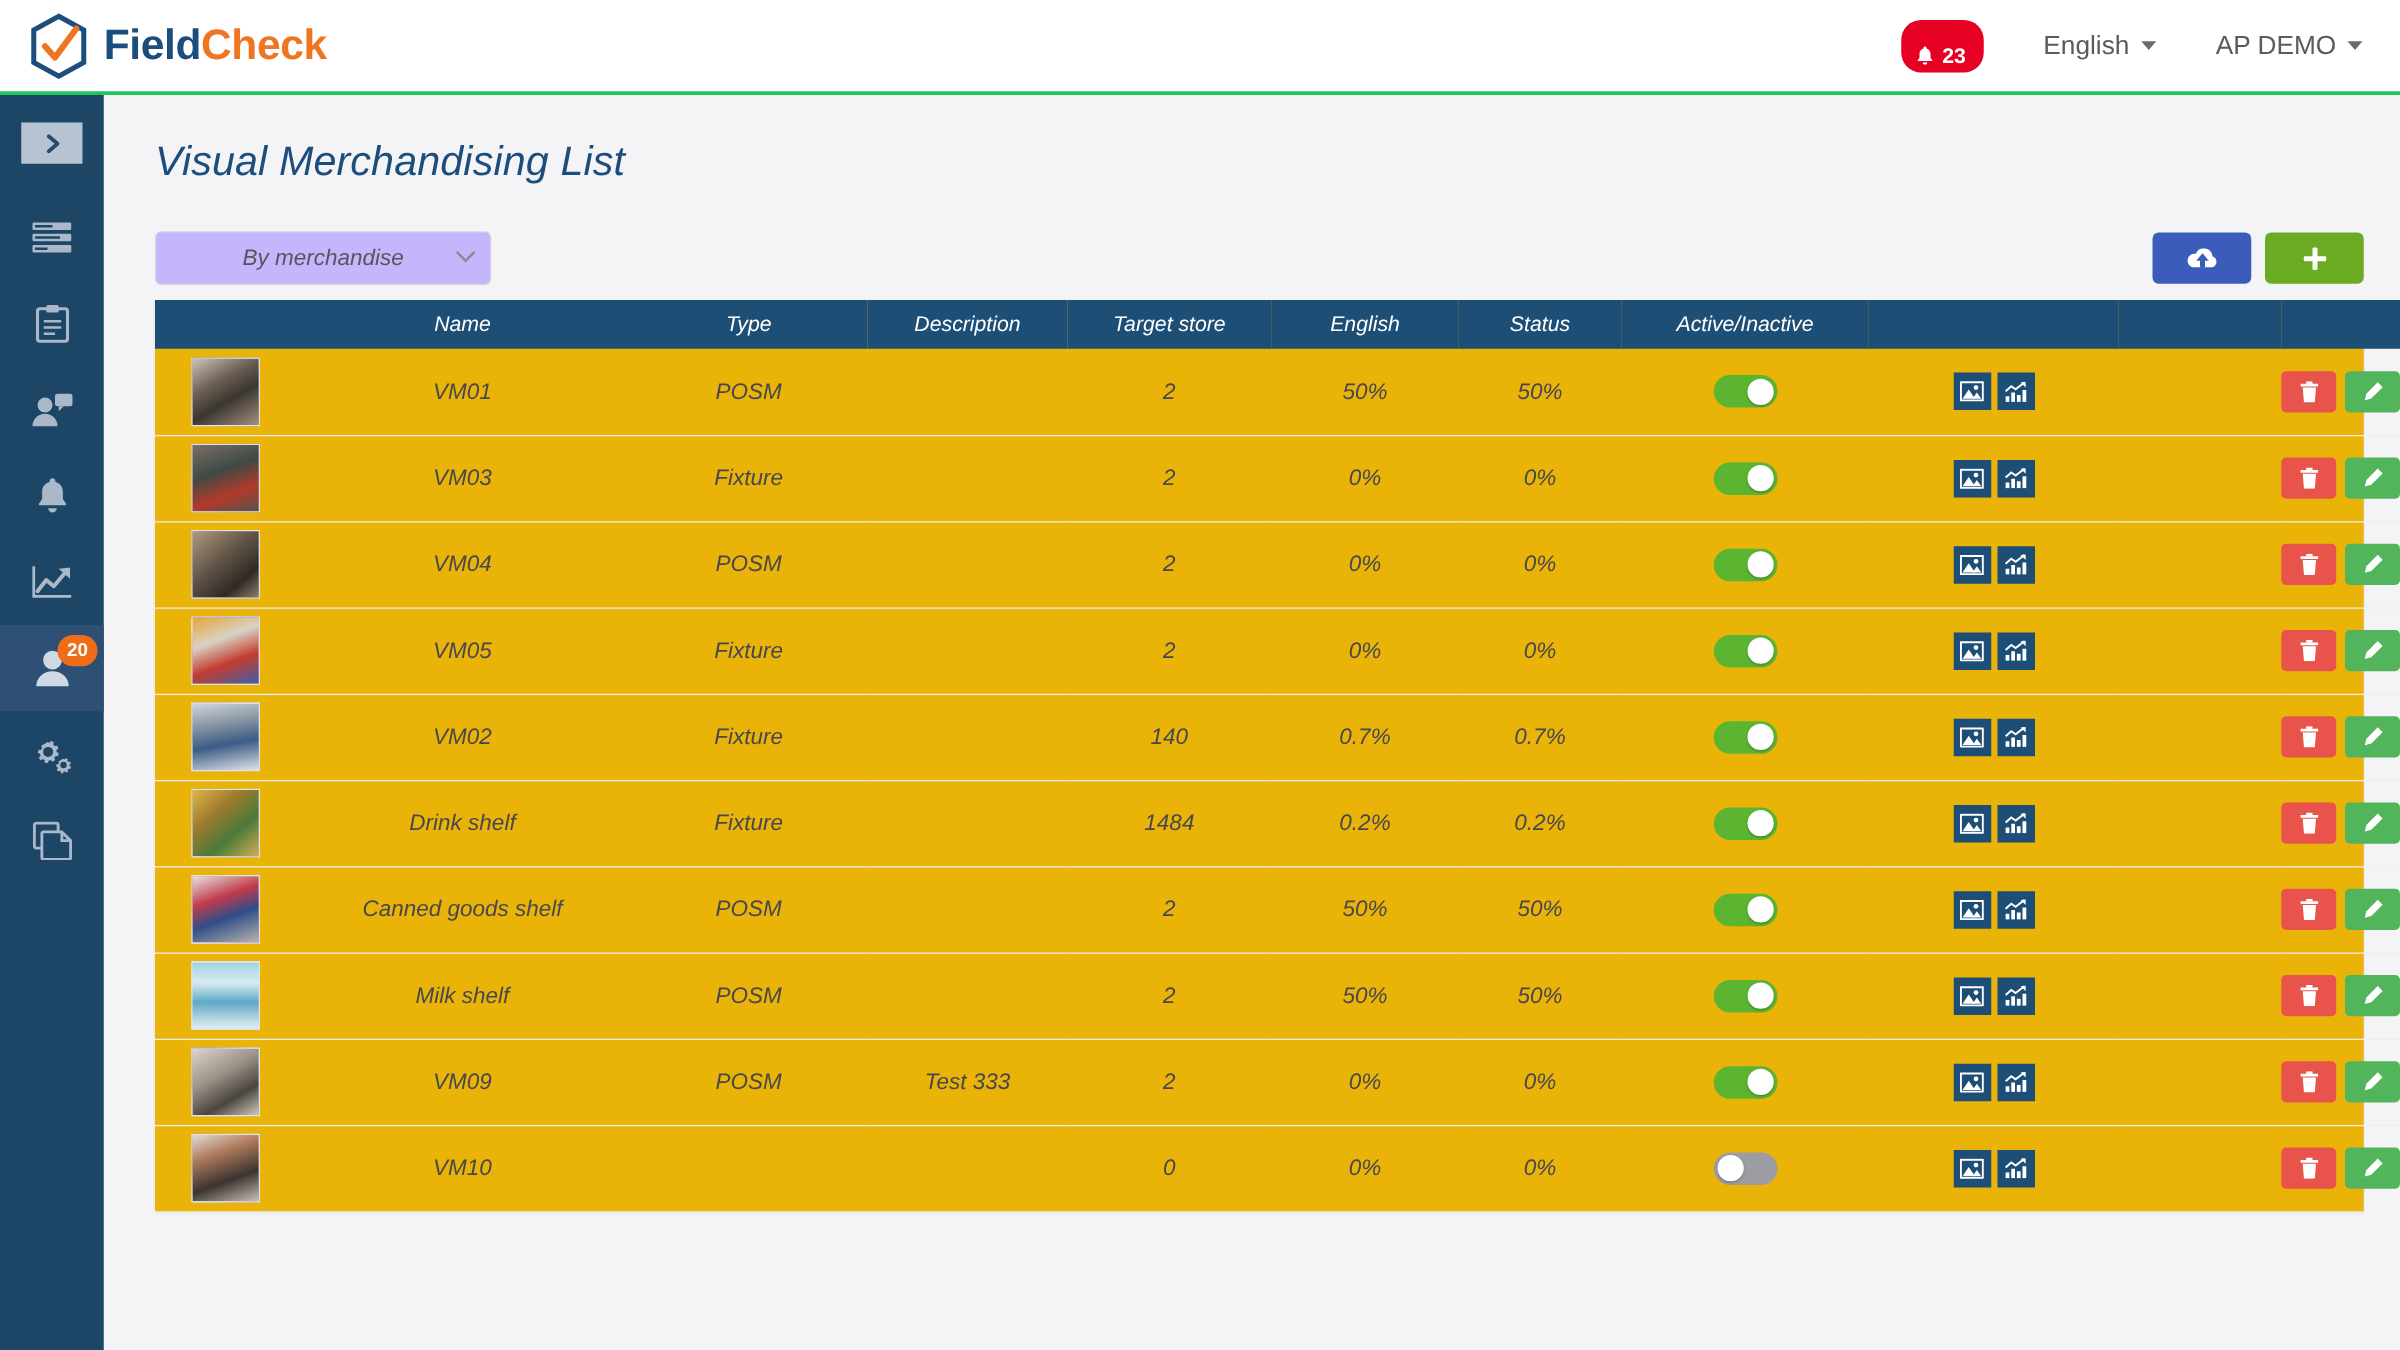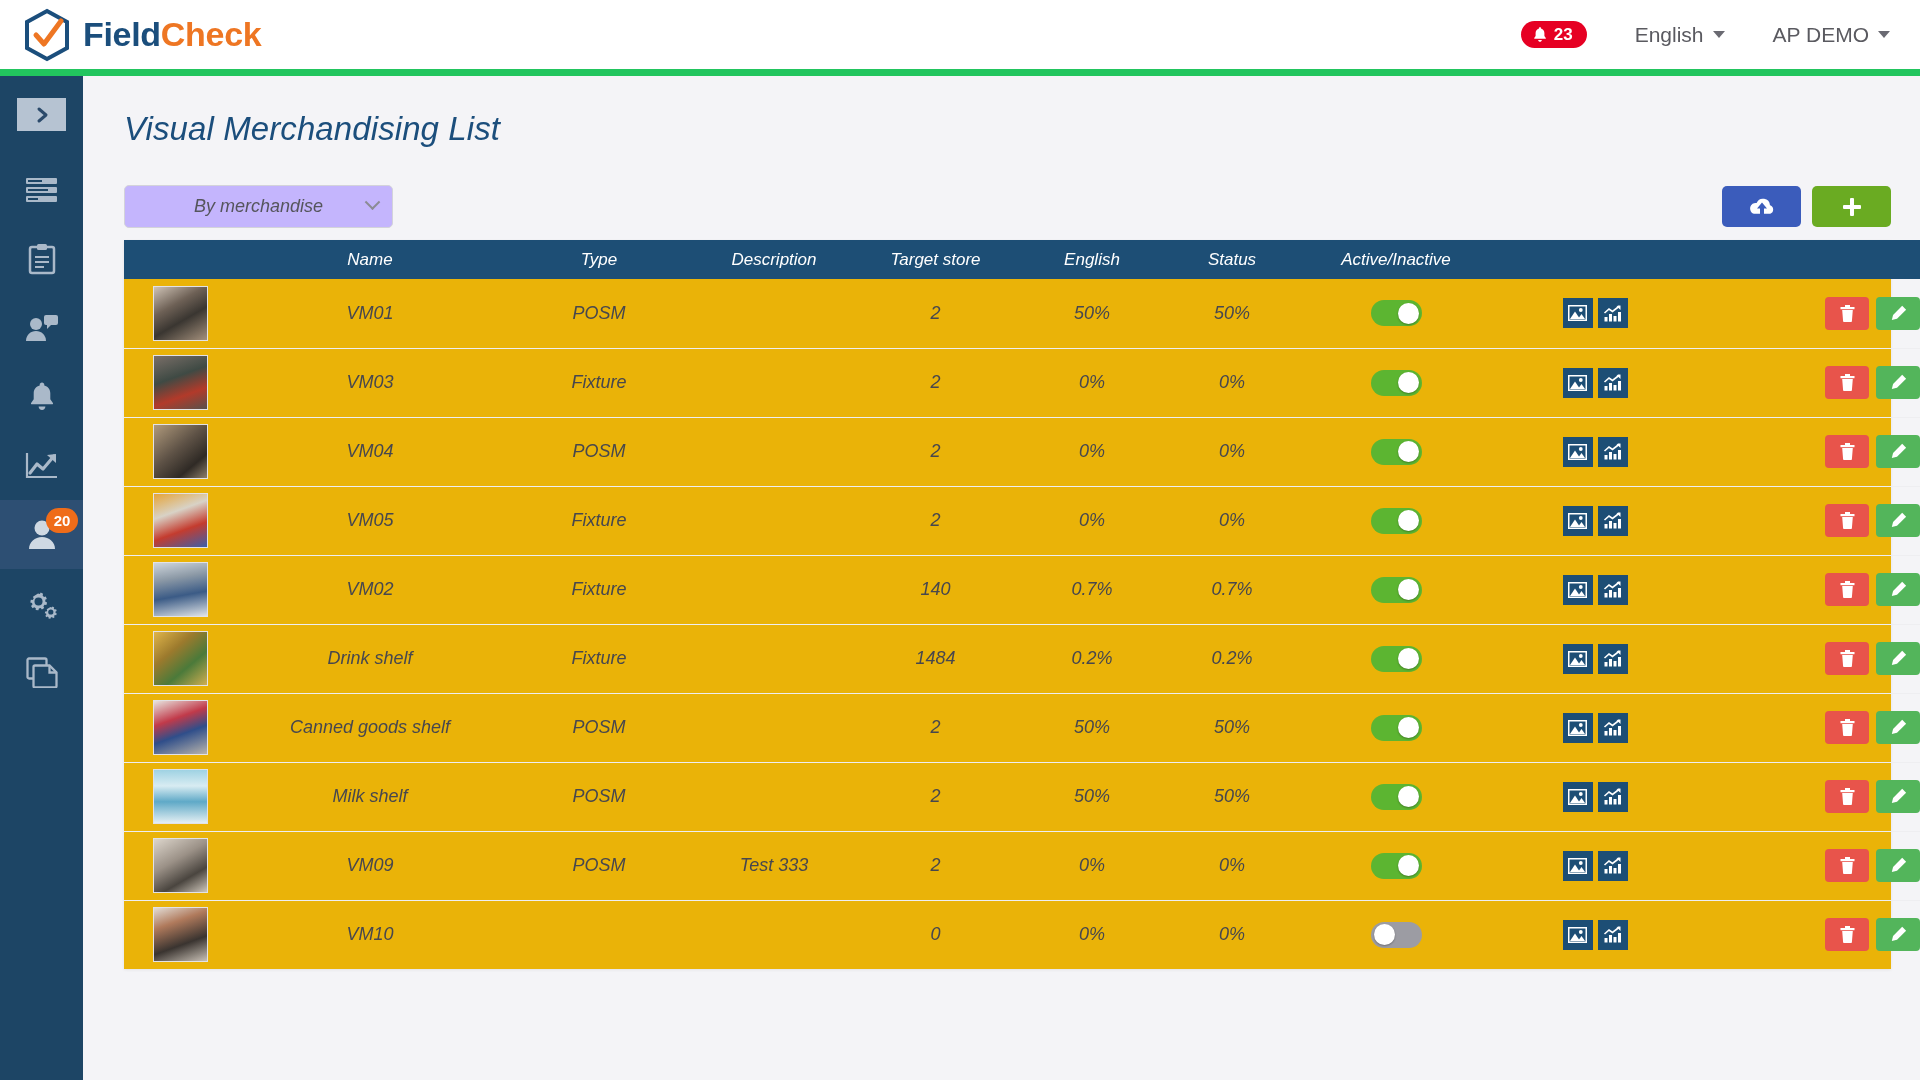--- a/index.html
+++ b/index.html
@@ -8,21 +8,21 @@
     font-family: "Liberation Sans", sans-serif;
     background: #f4f4f7;
     overflow: hidden;
   }
 
   
   .topbar {
     position: absolute; top: 0; left: 0;
     width: 1920px; height: 76px;
     background: #ffffff;
-    border-bottom: 7px solid #22c55e;
+    border-bottom: 3px solid #22c55e;
     display: flex; align-items: center;
     z-index: 20;
   }
   .logo-wrap {
     display: flex; align-items: center;
     margin-left: 22px;
   }
   .logo-mark { width: 50px; height: 54px; flex: 0 0 auto; }
   .logo-text {
     margin-left: 11px;
@@ -34,21 +34,21 @@
   .logo-text .c { color: #ee7623; }
 
   .topbar-right {
     margin-left: auto; margin-right: 30px;
     display: flex; align-items: center; gap: 0;
   }
   .notif-badge {
     display: inline-flex; align-items: center; gap: 6px;
     background: #e60023; color: #fff;
     border-radius: 16px;
-    padding: 5px 14px 5px 11px;
+    padding: 20px 14px 5px 11px;
     font-size: 17px; font-weight: bold;
     line-height: 1;
   }
   .notif-badge svg { display: block; }
   .topbar-menu {
     display: flex; align-items: center; gap: 9px;
     color: #5a5a60; font-size: 21px;
     margin-left: 48px;
     white-space: nowrap;
   }

